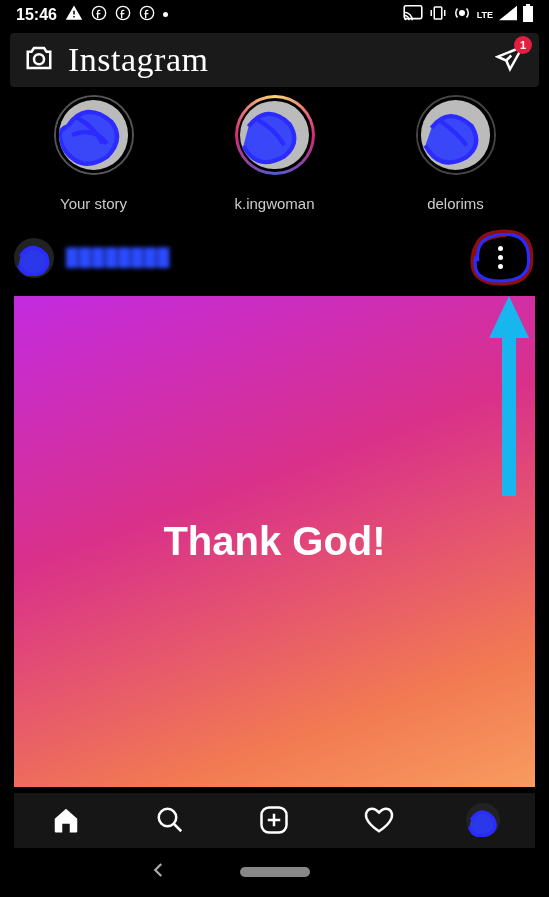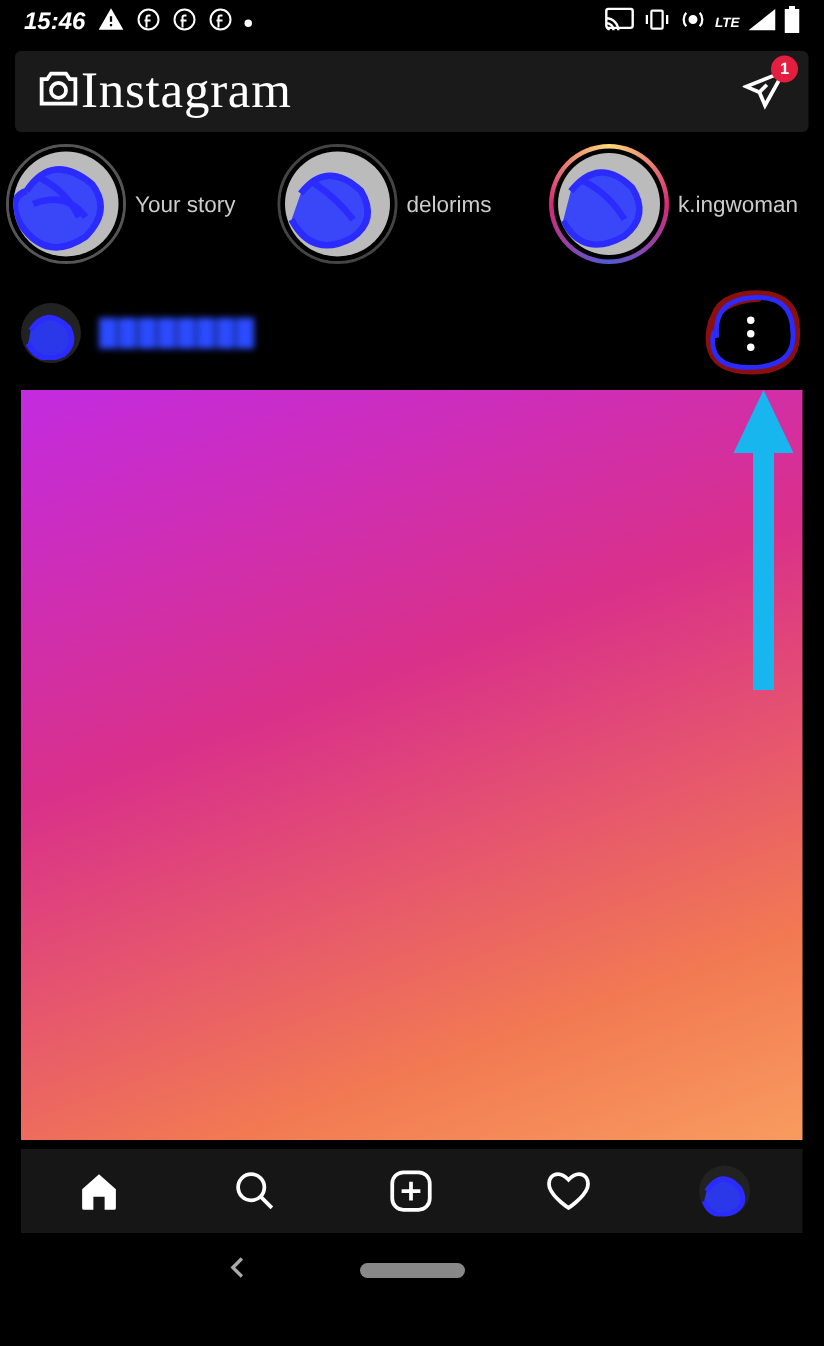--- a/index.html
+++ b/index.html
@@ -1,33 +1,33 @@
 <!DOCTYPE html>
 <html><head>
 <meta charset="utf-8">
 <style>
   * { box-sizing: border-box; margin: 0; padding: 0; }
   html, body { width: 549px; height: 897px; background: #000; font-family: -apple-system, Helvetica, Arial, sans-serif; color: #fff; overflow: hidden; }
   body { display: flex; flex-direction: column; }
 
   
-  .statusbar { height: 30px; display: flex; align-items: center; justify-content: space-between; padding: 0 16px; font-size: 16px; font-weight: 600; font-style: italic; }
+  .statusbar { height: 30px; display: flex; align-items: center; justify-content: space-between; padding: 0 16px; font-size: 16px; font-weight: 600; }
   .statusbar .left, .statusbar .right { display: flex; align-items: center; gap: 8px; }
   .statusbar .right { gap: 6px; }
   .lte { font-size: 9px; font-weight: 700; line-height: 0.9; text-align: center; }
 
   
   .topbar { height: 54px; background: #1a1a1a; display: flex; align-items: center; padding: 0 14px; border-radius: 4px; margin: 4px 10px 0 10px; position: relative; }
-  .ig-wordmark { font-family: 'Brush Script MT', cursive; font-size: 34px; font-weight: 500; letter-spacing: 0.5px; }
+  .ig-wordmark { font-family: 'Brush Script MT', cursive; font-size: 34px; font-weight: 500; margin-left: 14px; letter-spacing: 0.5px; }
   .topbar .send { margin-left: auto; position: relative; }
   .badge { position: absolute; top: -7px; right: -7px; width: 18px; height: 18px; background: #e41e3f; border-radius: 50%; display: flex; align-items: center; justify-content: center; font-size: 11px; font-weight: 700; }
 
   
   .stories { display: flex; padding: 8px 4px 8px 4px; gap: 2px; }
-  .story { flex: 1; display: flex; flex-direction: row; align-items: center; gap: 6px; }
+  .story { flex: 1; display: flex; flex-direction: column; align-items: center; gap: 20px; }
   .story-ring { width: 80px; height: 80px; border-radius: 50%; display: flex; align-items: center; justify-content: center; }
   .story-ring.grey { border: 2px solid #555; }
   .story-ring.ig { background: conic-gradient(#feda75, #d62976, #4f5bd5, #d62976, #feda75); padding: 3px; }
   .story-ring.orange { background: #f58220; padding: 3px; }
   .story-ring.none { border: 2px solid #444; }
   .story-inner { width: 100%; height: 100%; border-radius: 50%; background: #000; display: flex; align-items: center; justify-content: center; position: relative; overflow: hidden; }
   .story-avatar { width: 92%; height: 92%; border-radius: 50%; background: #bbb; position: relative; overflow: hidden; }
   .story-label { font-size: 15px; color: #ccc; white-space: nowrap; overflow: hidden; text-overflow: ellipsis; max-width: 96px; text-align: center; }
 
   
@@ -155,43 +155,43 @@
             </svg>
     </div>
         </div>
       </div>
     <span class="story-label">Your story</span>
   </div>
 
 
 
   <div class="story">
+    <div class="story-ring ig">
+        <div class="story-inner">
+          <div class="story-avatar">
+      <svg class="scribble-svg" viewBox="0 0 80 80">
+              <path d="M10 30 q22 -28 48 -3 q14 22 -6 38 q-32 18 -48 -12 M20 22 q20 10 32 30" stroke="#2b2bff" stroke-width="5" fill="#2b3bff" fill-opacity="0.9"></path>
+            </svg>
+    </div>
+        </div>
+      </div>
+    <span class="story-label">k.ingwoman</span>
+  </div>
+
+  <div class="story">
     <div class="story-ring none">
         <div class="story-inner">
           <div class="story-avatar">
       <svg class="scribble-svg" viewBox="0 0 80 80">
               <path d="M12 32 q20 -26 46 -2 q13 22 -7 36 q-30 16 -46 -14 M22 24 q18 12 30 28" stroke="#2b2bff" stroke-width="5" fill="#2b3bff" fill-opacity="0.9"></path>
             </svg>
     </div>
         </div>
       </div>
     <span class="story-label">delorims</span>
-  </div>
-
-  <div class="story">
-    <div class="story-ring ig">
-        <div class="story-inner">
-          <div class="story-avatar">
-      <svg class="scribble-svg" viewBox="0 0 80 80">
-              <path d="M10 30 q22 -28 48 -3 q14 22 -6 38 q-32 18 -48 -12 M20 22 q20 10 32 30" stroke="#2b2bff" stroke-width="5" fill="#2b3bff" fill-opacity="0.9"></path>
-            </svg>
-    </div>
-        </div>
-      </div>
-    <span class="story-label">k.ingwoman</span>
   </div>
 
 </div>
 
 <div class="post-header">
   <div class="post-avatar">
     <svg width="36" height="36" viewBox="0 0 40 40">
         <path d="M5 18 q12 -18 28 -2 q6 12 -4 20 q-18 8 -26 -8" stroke="#2b2bff" stroke-width="4" fill="#2b3bff" fill-opacity="0.9"></path>
       </svg>
   </div>
@@ -204,20 +204,21 @@
     </svg>
     <div class="more-dots">
       <span></span>
         <span></span>
         <span></span>
     </div>
   </div>
 </div>
 
 <div class="post-media">
+  <span class="post-text">Thank God!</span>
   <svg class="hint-arrow" width="44" height="200" viewBox="0 0 44 200">
     <polygon points="22,0 2,42 15,42 15,200 29,200 29,42 42,42" fill="#18b6ef"></polygon>
   </svg>
 </div>
 
 <div class="tabbar">
   <div class="tab">
     <svg width="30" height="30" viewBox="0 0 24 24" fill="#fff">
         <path d="M3 11l9-8 9 8v10a1 1 0 01-1 1h-5v-7h-6v7H4a1 1 0 01-1-1V11z"></path>
       </svg>

